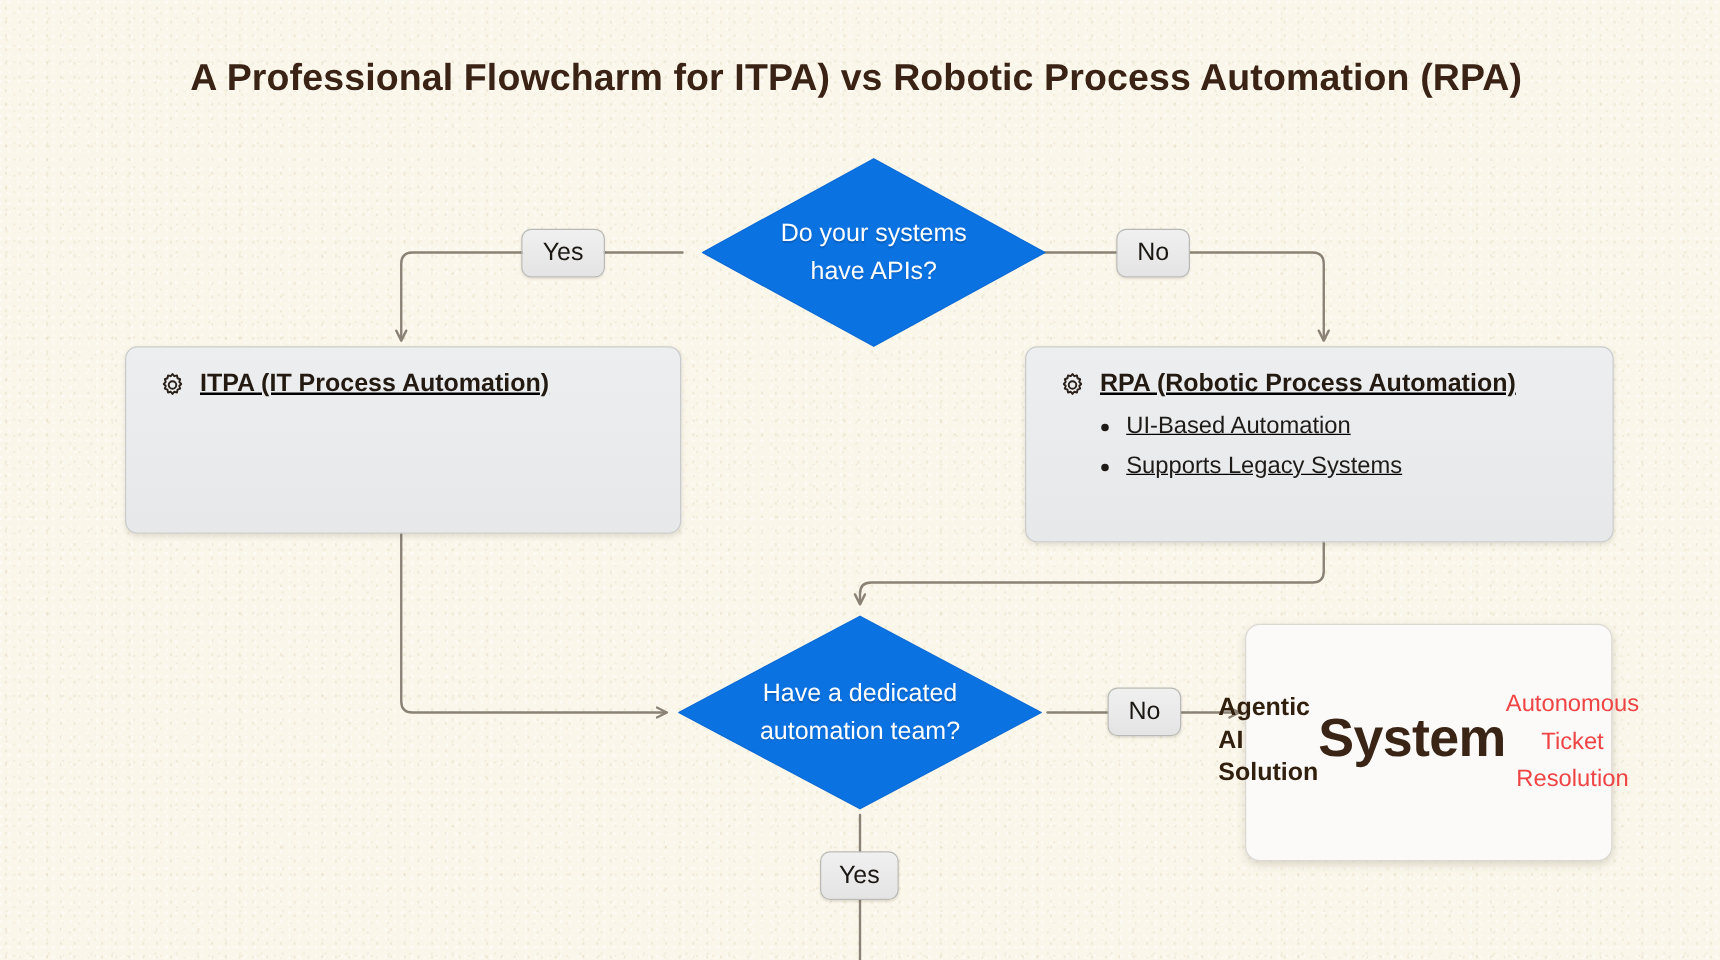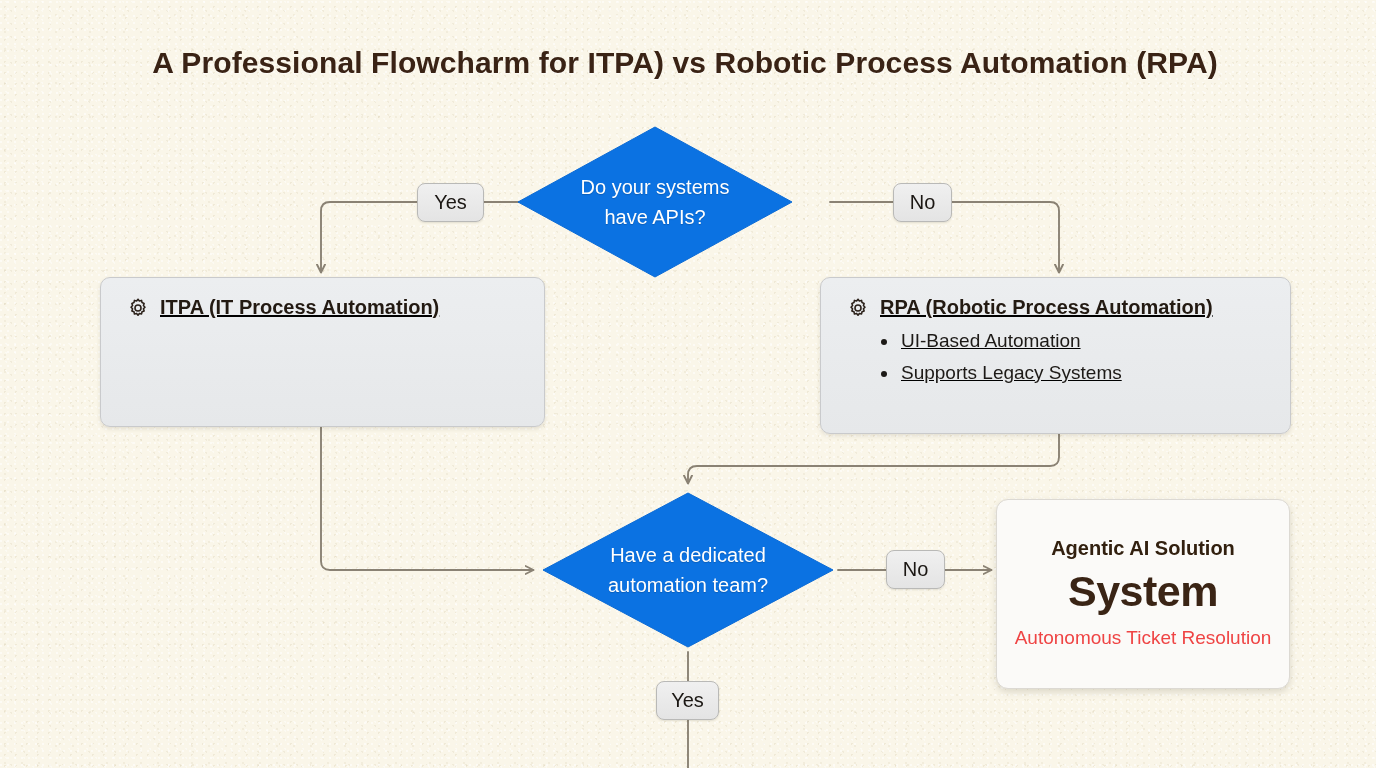--- a/index.html
+++ b/index.html
@@ -69,21 +69,21 @@
     z-index: 2;
     color: #ffffff;
     font-size: 20px;
     line-height: 30px;
     text-align: center;
     text-shadow: 0 1px 1px rgba(0,0,0,0.18);
     white-space: pre-line;
     padding: 0 10px;
   }
   #diamond-api {
-    left: 513px;
+    left: 557px;
     top: 122px;
     width: 284px;
     height: 160px;
   }
   #diamond-team {
     left: 538px;
     top: 488px;
     width: 300px;
     height: 164px;
   }
@@ -177,21 +177,21 @@
     left: 996px;
     top: 499px;
     width: 294px;
     height: 190px;
     background: #fbfaf8;
     border: 1px solid #dcd9d3;
     border-radius: 12px;
     box-shadow: 0 3px 7px rgba(70,60,40,0.16);
     box-sizing: border-box;
     display: flex;
-    flex-direction: column;
+    flex-direction: row;
     align-items: center;
     justify-content: center;
     padding: 8px 12px;
   }
   #card-kicker {
     font-size: 20px;
     font-weight: bold;
     color: #32200f;
     line-height: 26px;
     margin-bottom: 4px;

